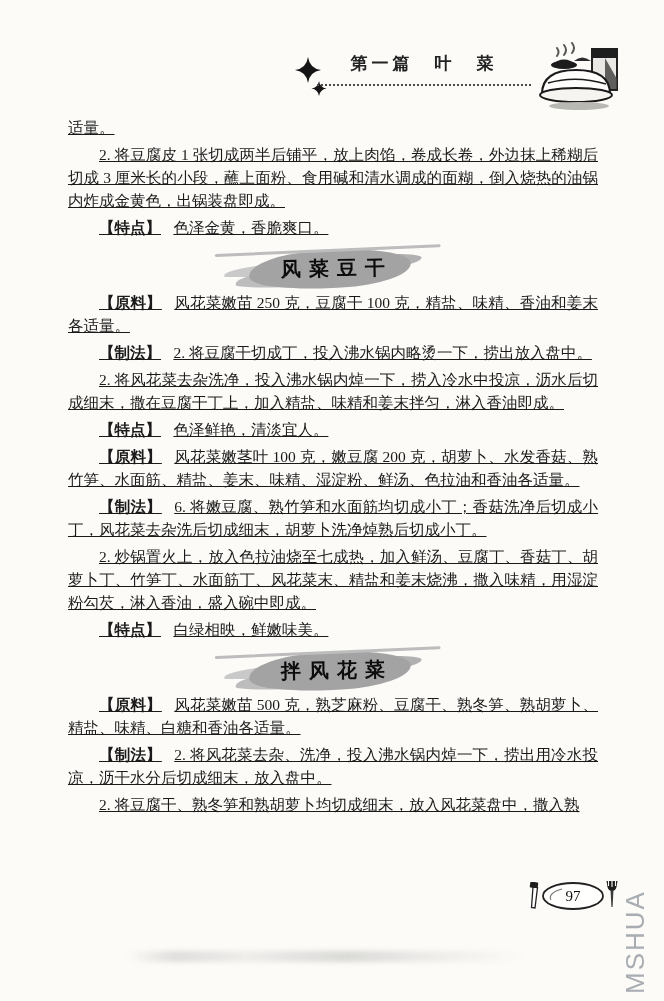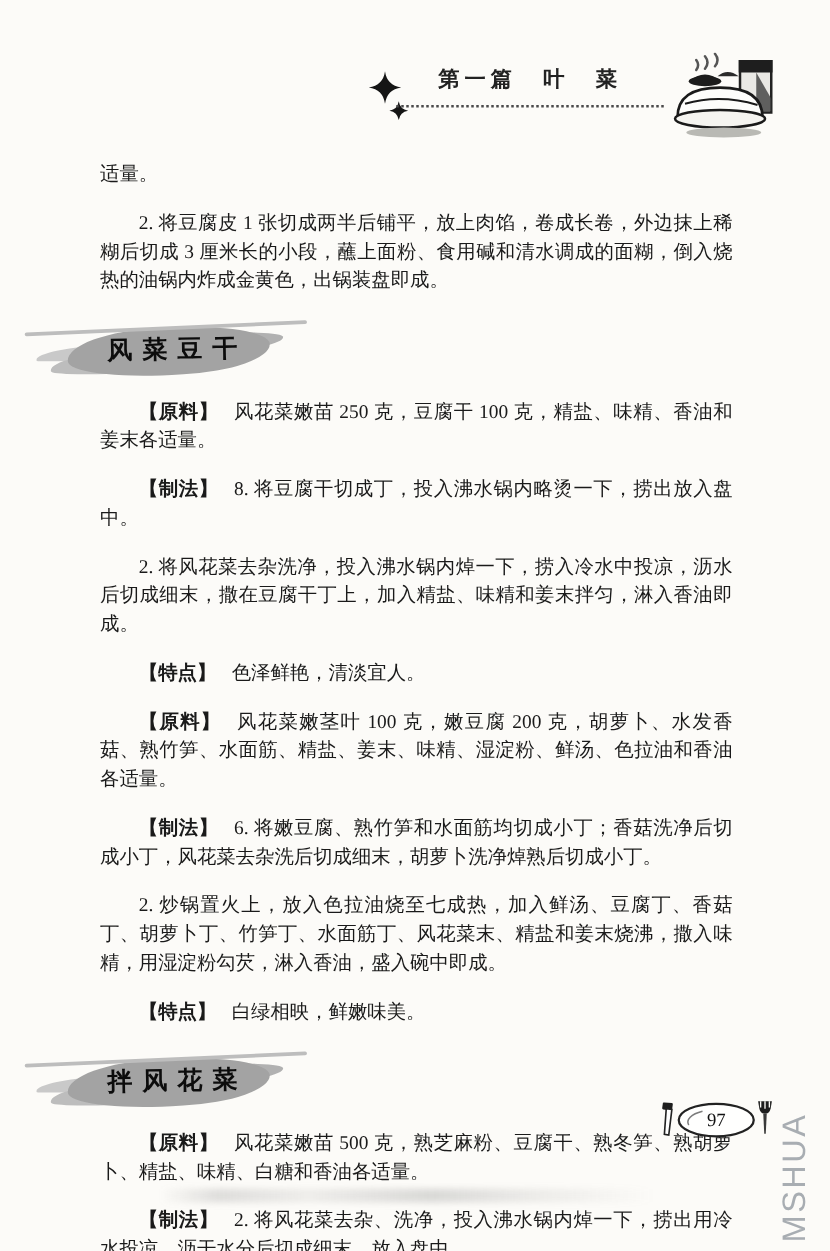--- a/index.html
+++ b/index.html
@@ -22,31 +22,31 @@
     font-family:"Liberation Sans","DejaVu Sans",sans-serif;
     font-weight:bold;font-size:17px;letter-spacing:4px;color:#222;white-space:pre;
   }
   .dish-illustration{position:absolute;left:534px;top:42px;}
 
   
   .page-text{
     position:absolute;left:64px;top:112px;width:538px;
     font-size:15.5px;line-height:23px;text-align:justify;
   }
-  .para{margin:16px;text-indent:2em;}
+  .para{margin:4px;text-indent:2em;text-decoration:underline;}
   .para.flush{text-indent:0;}
   .plabel{
     font-family:"Liberation Sans","DejaVu Sans",sans-serif;
     font-weight:bold;
   }
   .plabel:not(:empty){margin-right:0.8em;}
 
   
   .recipe-title-row{
-    height:34px;margin:24px 0;line-height:34px;
+    height:34px;margin:9px 0;line-height:34px;text-align:center;
     position:relative;z-index:0;text-indent:0;
   }
   .brush{
     position:relative;display:inline-block;z-index:0;
     font-family:"Liberation Sans","DejaVu Sans",sans-serif;
     font-weight:bold;font-size:20px;letter-spacing:8px;
     padding:3px 14px 5px 22px;color:#0c0c0c;
     transform:rotate(-1deg);
   }
   .brush::before{
@@ -109,26 +109,27 @@
       <path d="M14,41 Q42,33 72,42" fill="none" stroke="#1a1a1a" stroke-width="1.5"></path>
       <ellipse cx="42" cy="53" rx="36" ry="7" fill="#f5f4f0" stroke="#1a1a1a" stroke-width="2"></ellipse>
       <ellipse cx="45" cy="64" rx="30" ry="4" fill="#b9b9b4"></ellipse>
     </svg>
   </div>
 
   <div class="page-text">
 
     <p class="para flush"><b class="plabel"></b><span class="ptext">适量。</span></p>
     <p class="para"><b class="plabel"></b><span class="ptext">2. 将豆腐皮 1 张切成两半后铺平，放上肉馅，卷成长卷，外边抹上稀糊后切成 3 厘米长的小段，蘸上面粉、食用碱和清水调成的面糊，倒入烧热的油锅内炸成金黄色，出锅装盘即成。</span></p>
+    <p class="para"><b class="plabel">【特点】</b><span class="ptext">色泽金黄，香脆爽口。</span></p>
 
     <div class="recipe-title-row">
       <span class="brush">风菜豆干</span>
     </div>
     <p class="para"><b class="plabel">【原料】</b><span class="ptext">风花菜嫩苗 250 克，豆腐干 100 克，精盐、味精、香油和姜末各适量。</span></p>
-    <p class="para"><b class="plabel">【制法】</b><span class="ptext">8. 将豆腐干切成丁，投入沸水锅内略烫一下，捞出放入盘中。</span></p>
+    <p class="para"><b class="plabel">【制法】</b><span class="ptext">2. 将豆腐干切成丁，投入沸水锅内略烫一下，捞出放入盘中。</span></p>
     <p class="para"><b class="plabel"></b><span class="ptext">2. 将风花菜去杂洗净，投入沸水锅内焯一下，捞入冷水中投凉，沥水后切成细末，撒在豆腐干丁上，加入精盐、味精和姜末拌匀，淋入香油即成。</span></p>
     <p class="para"><b class="plabel">【特点】</b><span class="ptext">色泽鲜艳，清淡宜人。</span></p>
 
     <p class="para"><b class="plabel">【原料】</b><span class="ptext">风花菜嫩茎叶 100 克，嫩豆腐 200 克，胡萝卜、水发香菇、熟竹笋、水面筋、精盐、姜末、味精、湿淀粉、鲜汤、色拉油和香油各适量。</span></p>
     <p class="para"><b class="plabel">【制法】</b><span class="ptext">6. 将嫩豆腐、熟竹笋和水面筋均切成小丁；香菇洗净后切成小丁，风花菜去杂洗后切成细末，胡萝卜洗净焯熟后切成小丁。</span></p>
     <p class="para"><b class="plabel"></b><span class="ptext">2. 炒锅置火上，放入色拉油烧至七成热，加入鲜汤、豆腐丁、香菇丁、胡萝卜丁、竹笋丁、水面筋丁、风花菜末、精盐和姜末烧沸，撒入味精，用湿淀粉勾芡，淋入香油，盛入碗中即成。</span></p>
     <p class="para"><b class="plabel">【特点】</b><span class="ptext">白绿相映，鲜嫩味美。</span></p>
 
     <div class="recipe-title-row">
       <span class="brush">拌风花菜</span>

